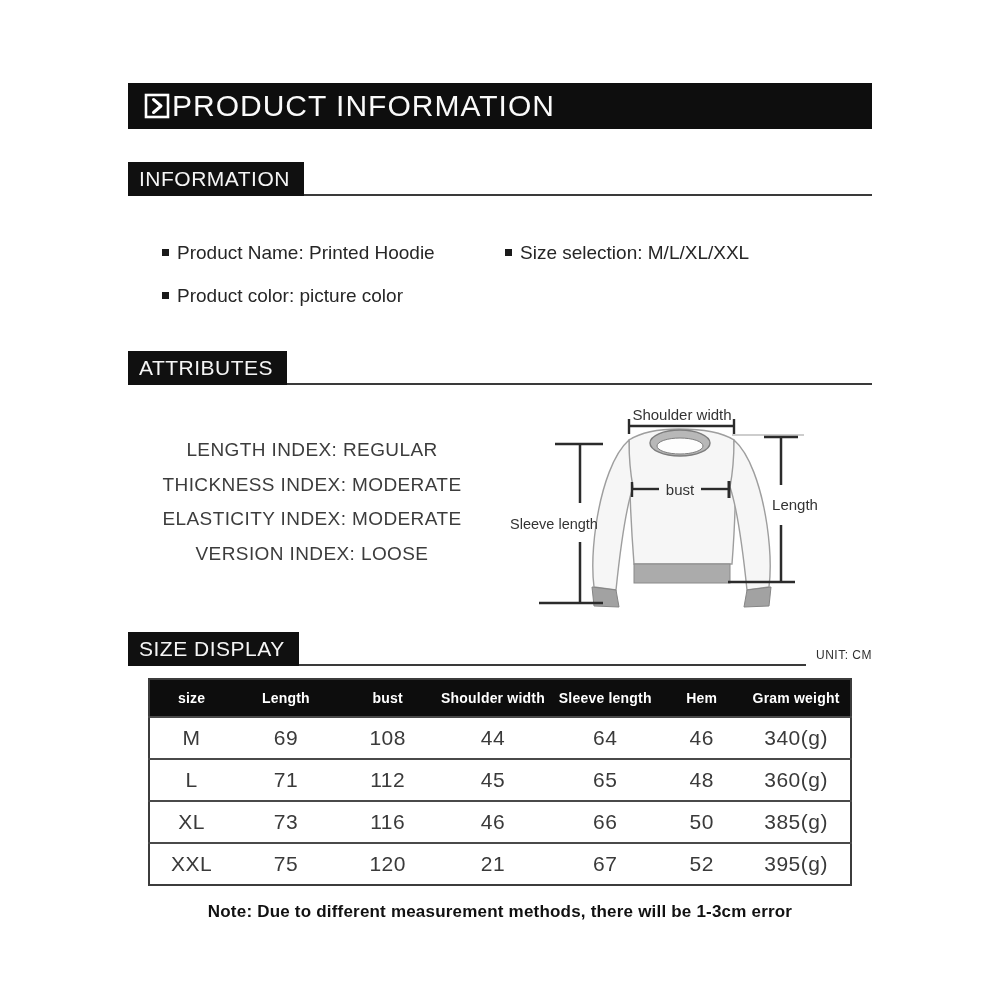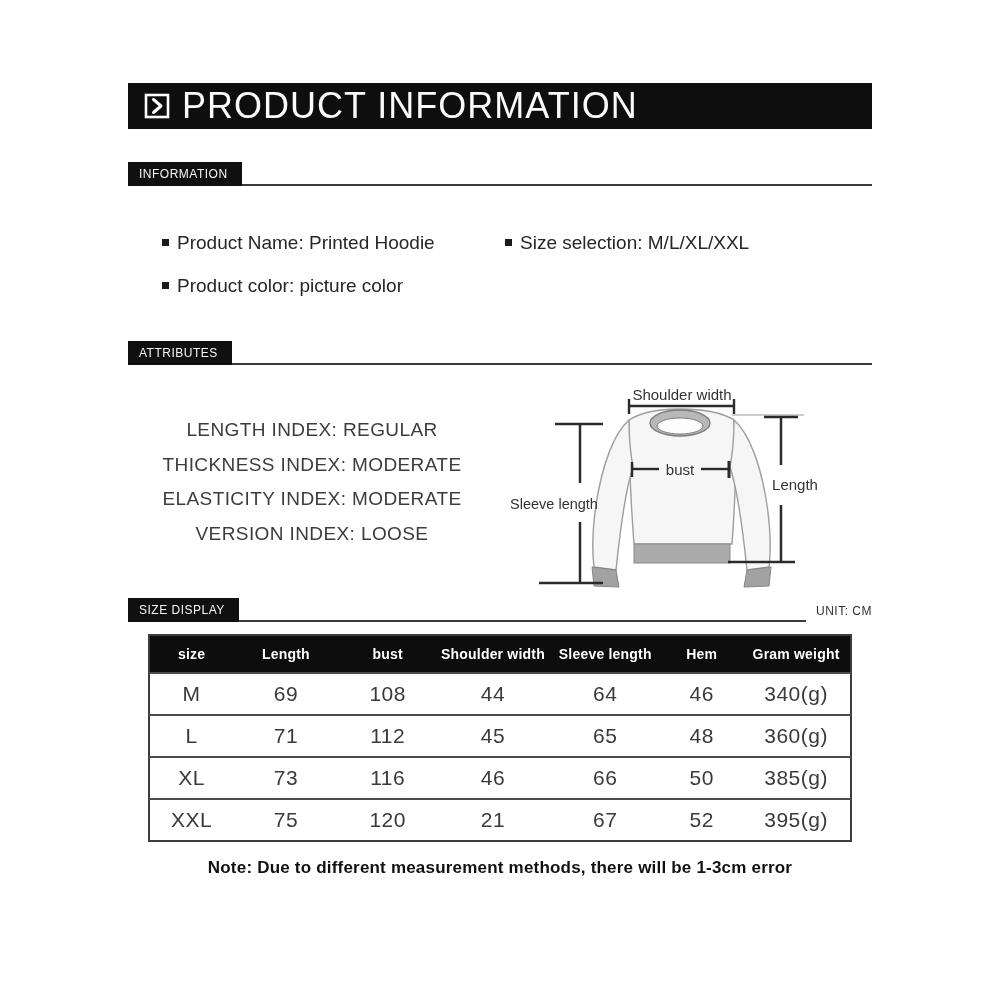--- a/index.html
+++ b/index.html
@@ -11,42 +11,42 @@
   }
   .page { width:744px; margin-left:128px; padding-top:83px; }
 
   
   .banner {
     height:46px; background:#0e0e0e; display:flex; align-items:center;
     padding-left:16px;
   }
   .banner .chev-box { width:26px; height:26px; flex:0 0 auto; display:block; }
   .banner .title {
-    color:#fafafa; font-size:36px; letter-spacing:1px; margin-left:12px;
+    color:#fafafa; font-size:30px; letter-spacing:1px; margin-left:2px;
     font-weight:normal; white-space:nowrap;
   }
 
   
   .section-head {
     display:flex; align-items:flex-end; position:relative;
   }
   .section-label {
     display:inline-block; background:#101010; color:#f5f5f5;
-    font-size:12px; letter-spacing:0.5px; padding:5px 14px 5px 11px;
+    font-size:21px; letter-spacing:0.5px; padding:5px 14px 5px 11px;
     white-space:nowrap;
   }
   .section-line { flex:1; border-bottom:2px solid #3a3a3a; }
   .unit-label {
     font-size:12px; color:#2f2f2f; letter-spacing:0.5px;
     padding:0 0 4px 10px; white-space:nowrap;
   }
 
   .head-info { margin-top:33px; }
   .head-attr { margin-top:44px; }
-  .head-size { margin-top:0; }
+  .head-size { margin-top:14px; }
 
   
   .bullets {
     margin-top:46px; padding-left:34px;
     display:grid; grid-template-columns:343px 1fr; row-gap:21px;
   }
   .bullet-item { display:flex; align-items:flex-start; font-size:19px; color:#262626; }
   .bullet-square {
     width:7px; height:7px; background:#1a1a1a; flex:0 0 auto;
     margin:7px 8px 0 0;

